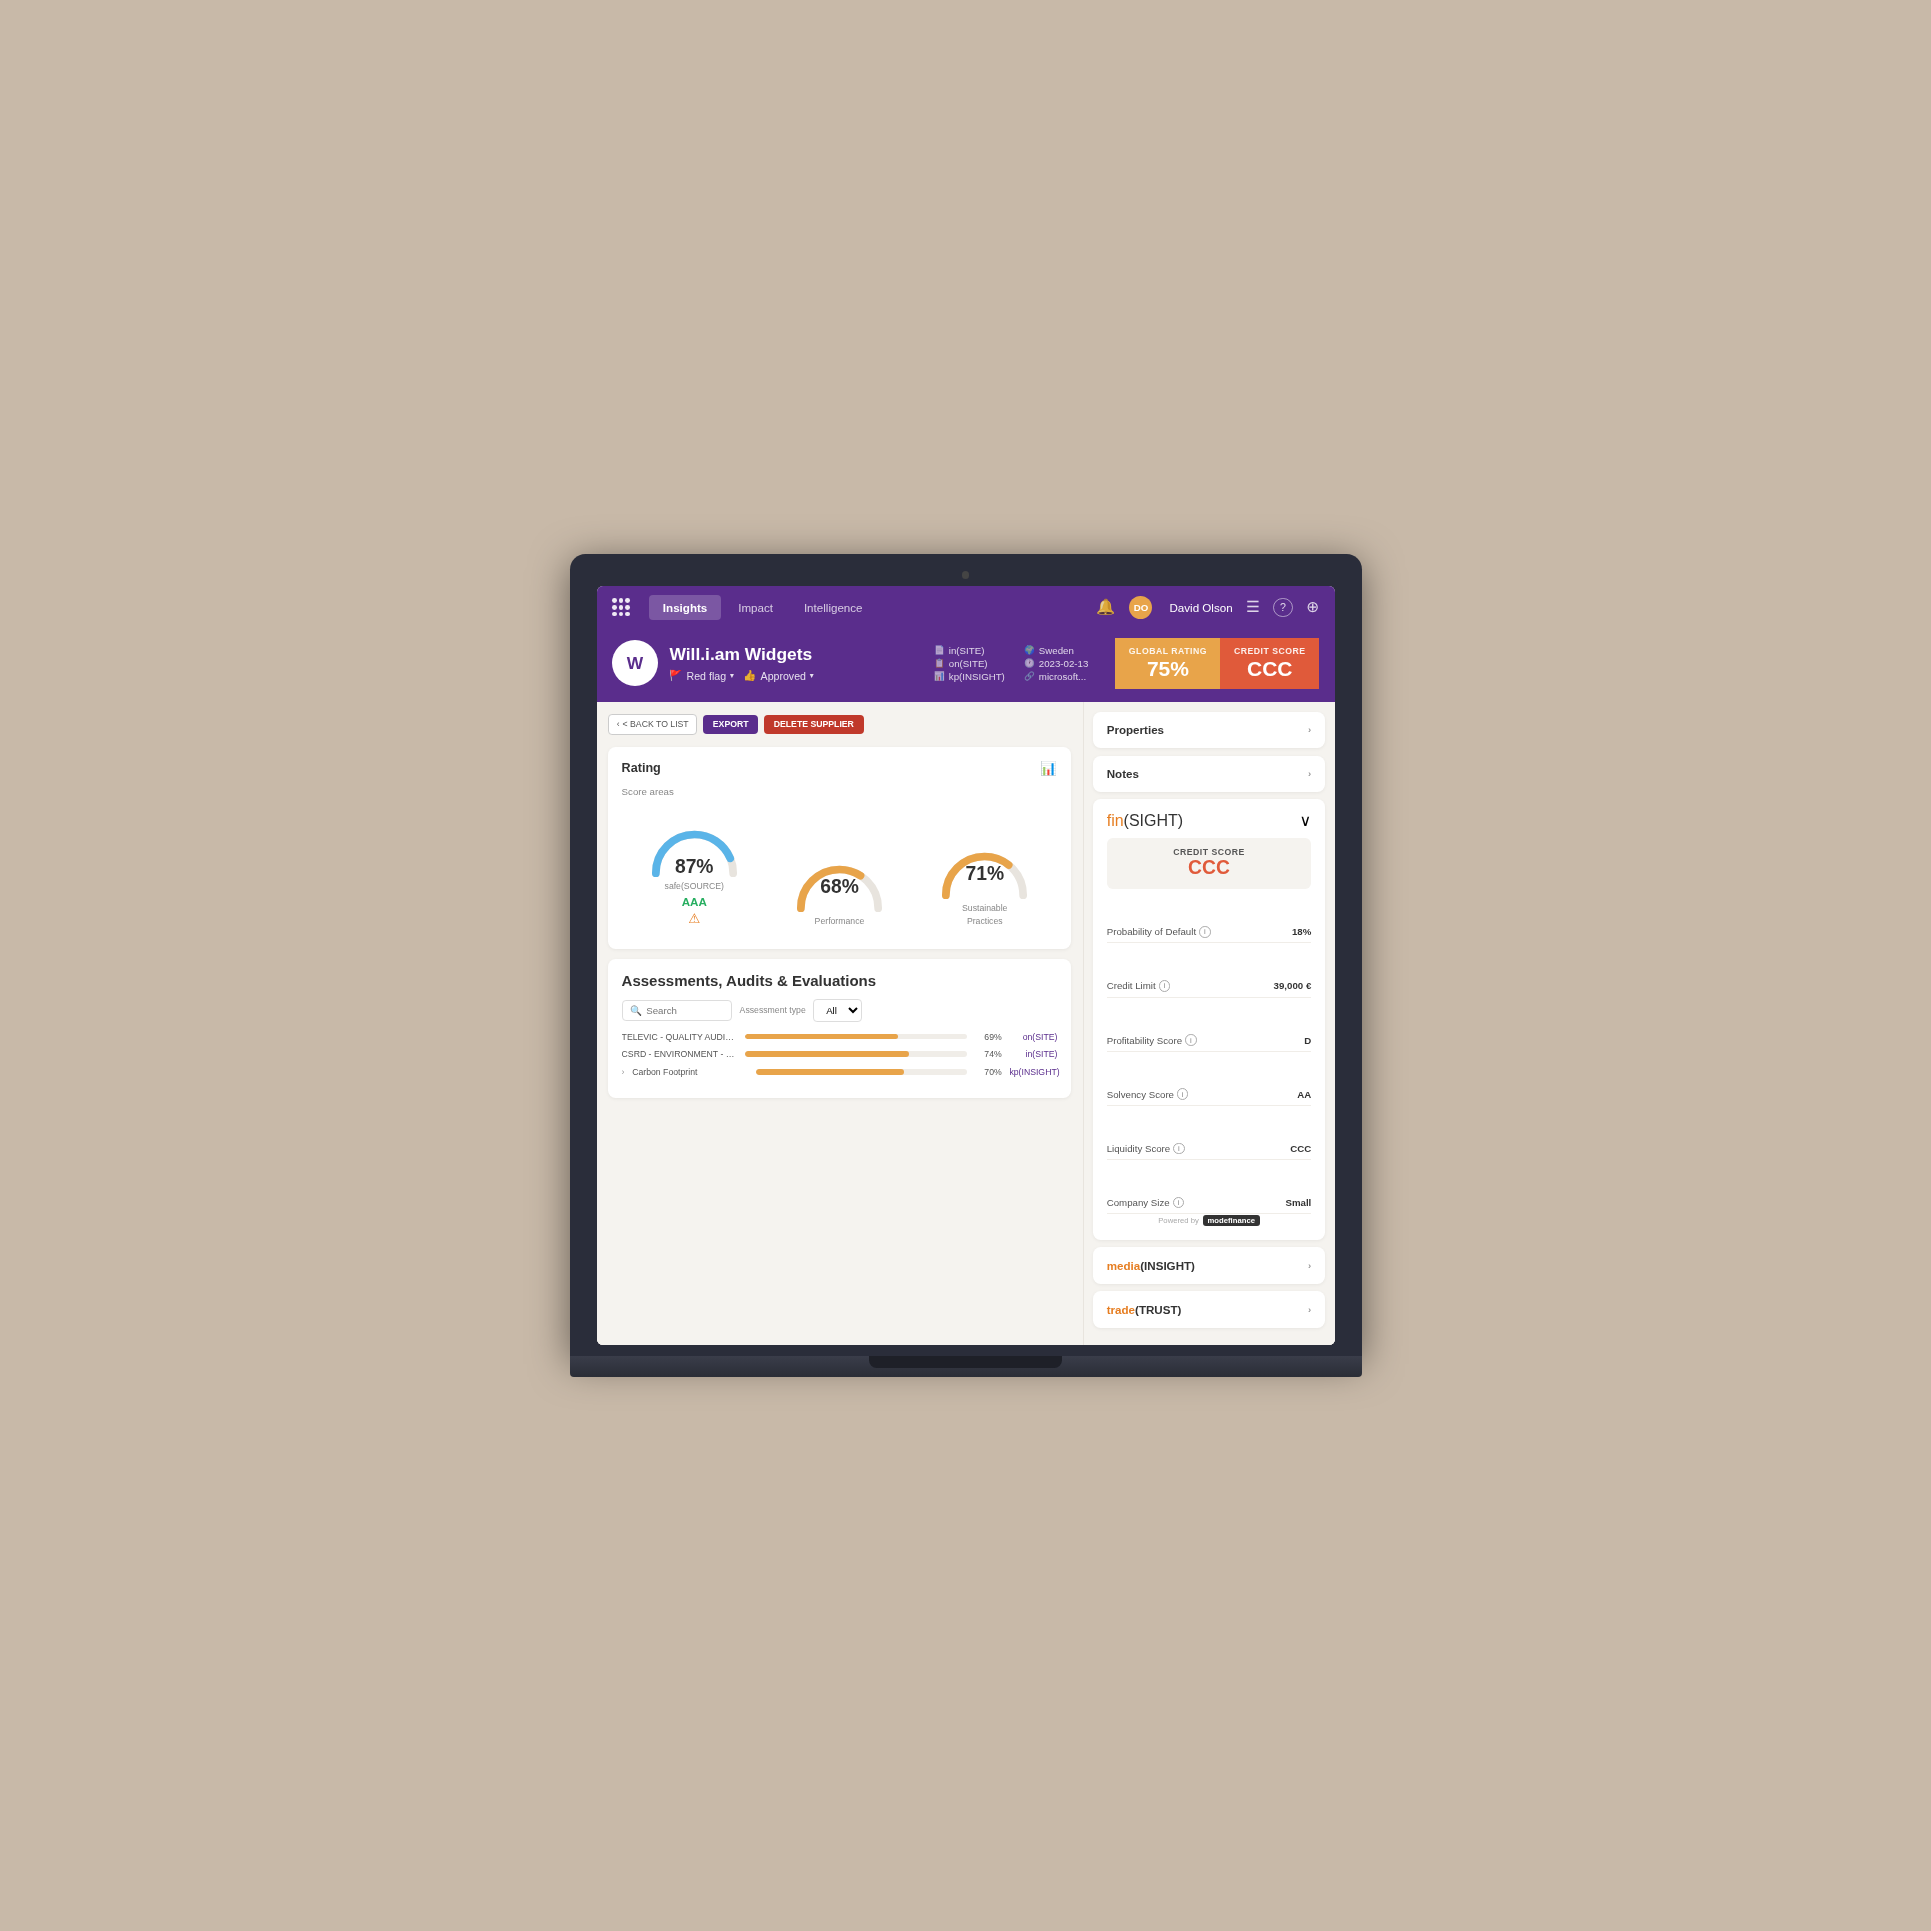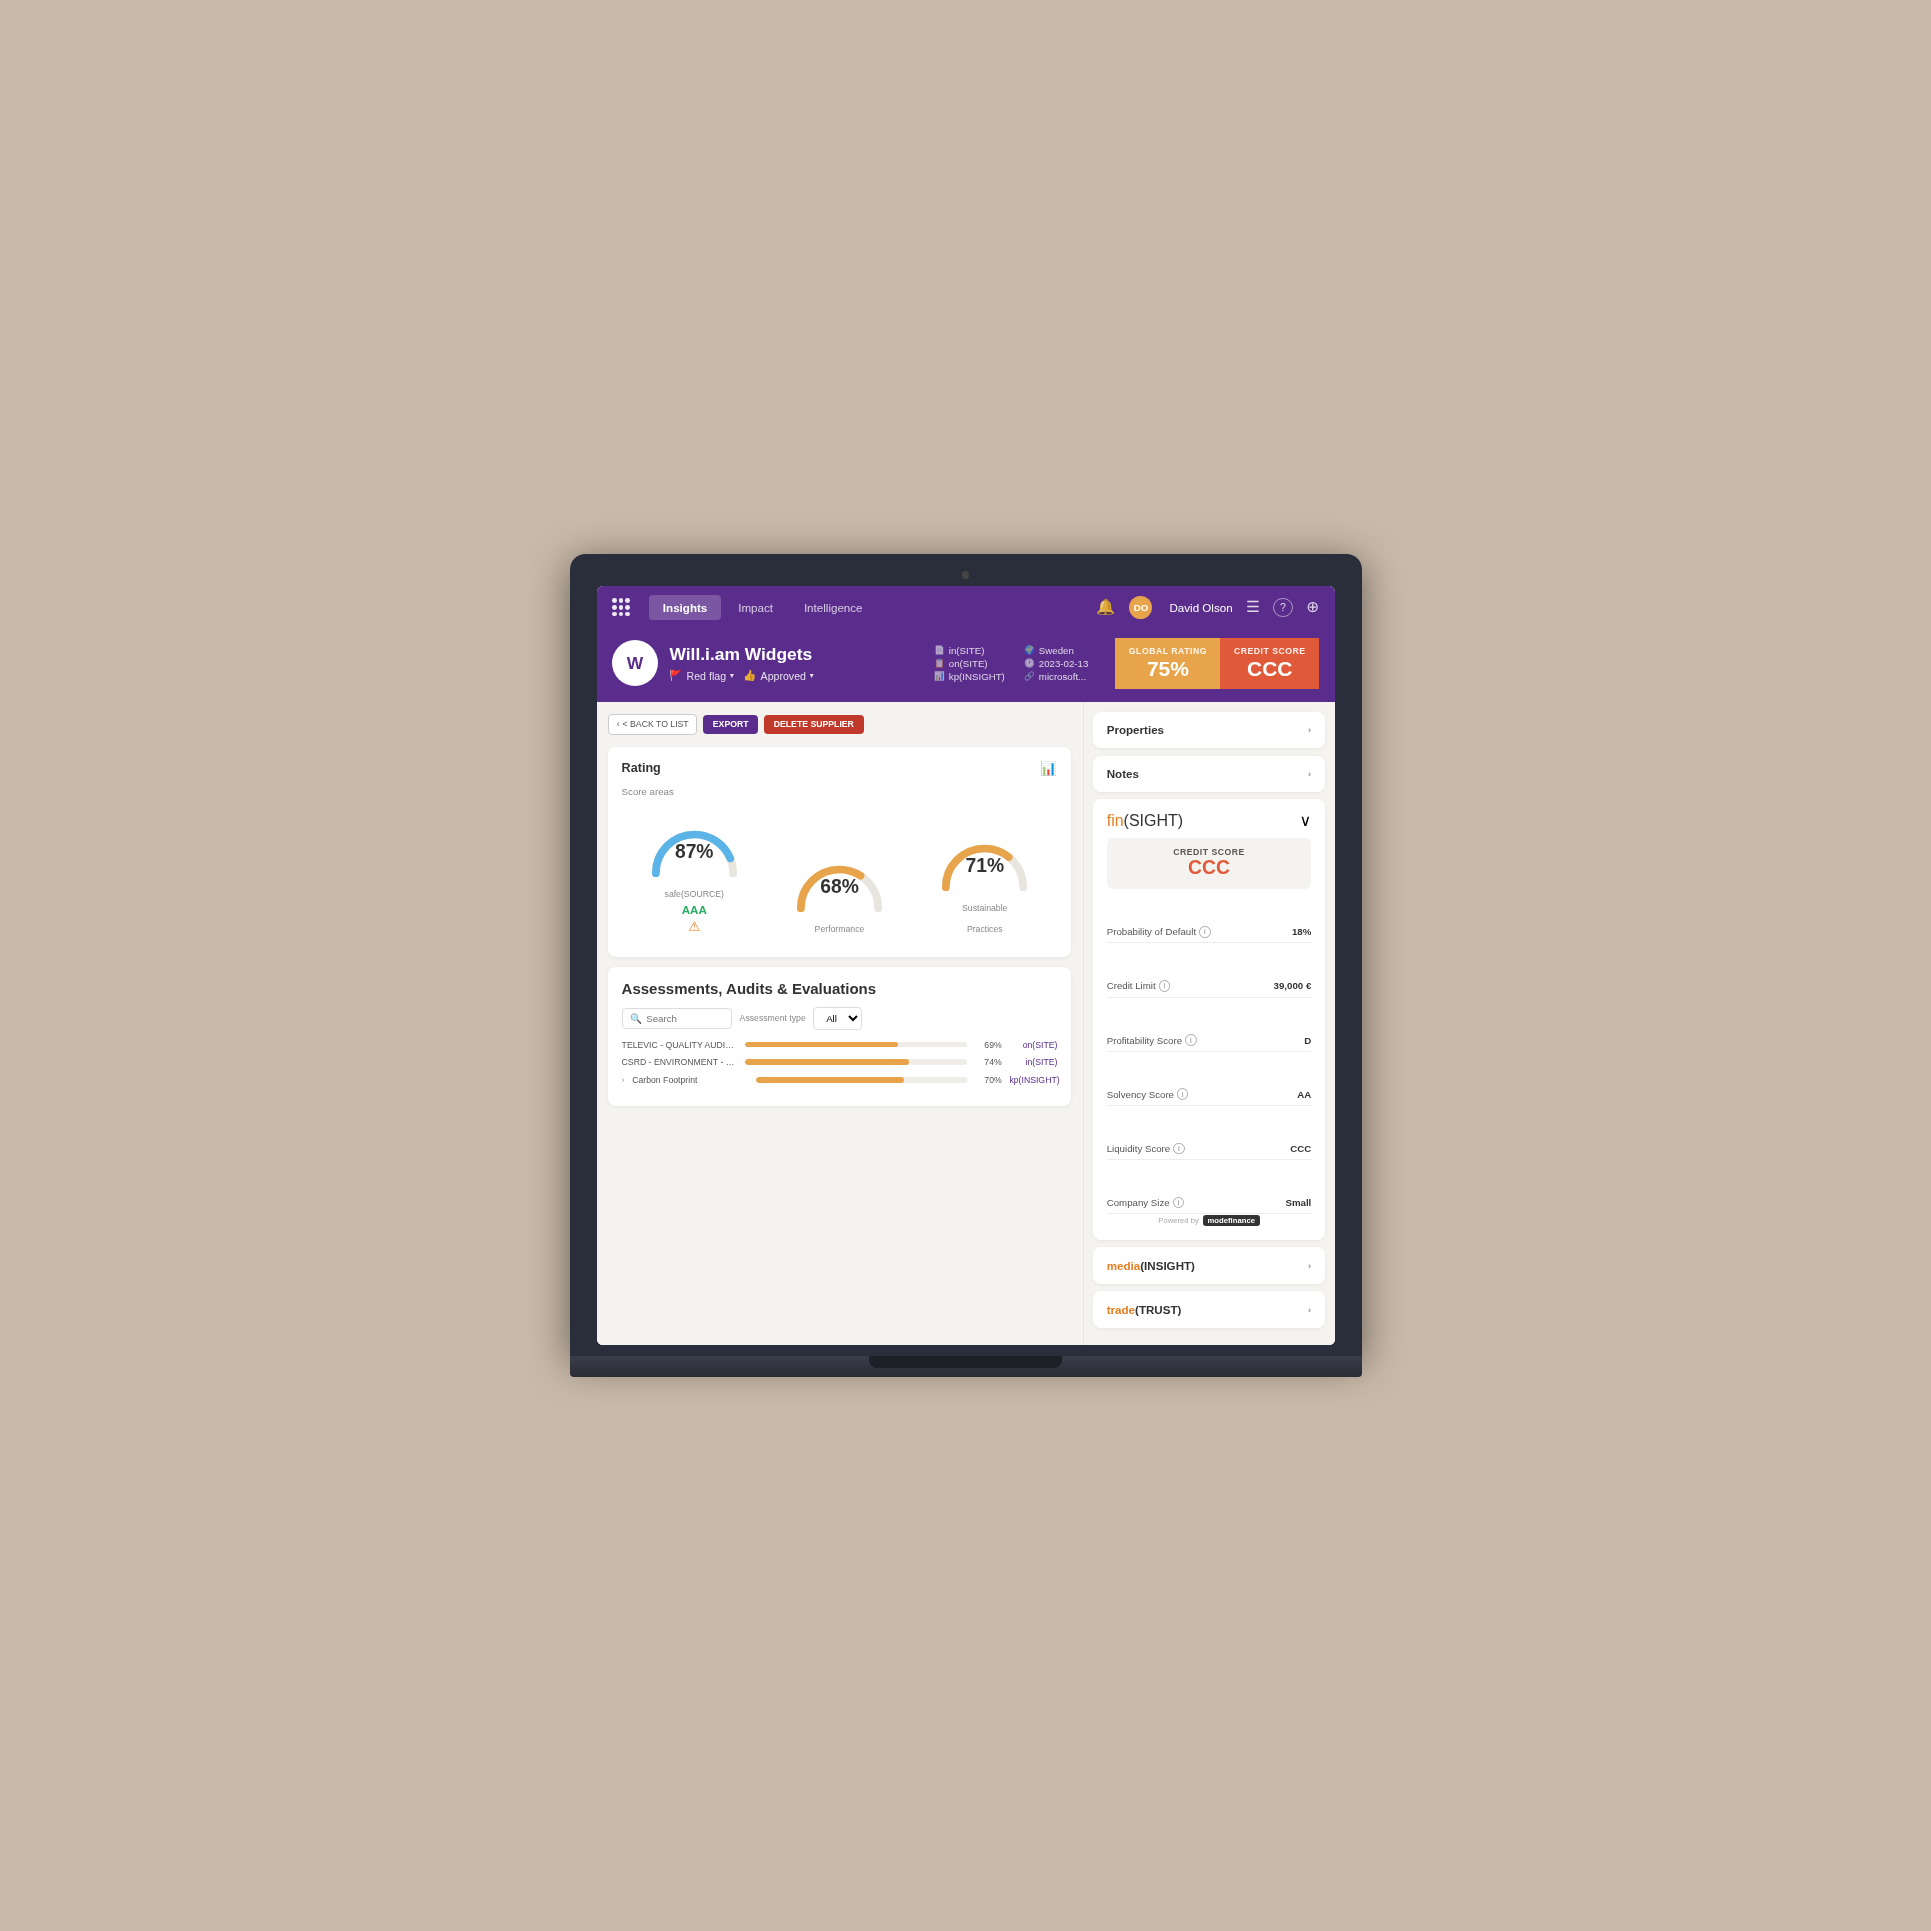--- a/index.html
+++ b/index.html
@@ -345,21 +345,21 @@
 
     .gauge-percent {
       font-size: 19.3px;
       font-weight: 700;
       color: #333;
     }
 
     .gauge-label {
       font-size: 8.7px;
       color: #888;
-      margin-top: 11px;
+      margin-top: 3px;
     }
 
     .gauge-rating {
       font-size: 11.6px;
       font-weight: 700;
       margin-top: 3.9px;
     }
 
     .gauge-rating.green { color: #27ae60; }
 
@@ -709,21 +709,21 @@
             <div class="card-subtitle">Score areas</div>
 
             <div class="gauges-row">
 
               <div class="gauge-item">
                 <div style="position:relative;width:97px;height:58px;margin:0 auto;">
                   <svg width="97" height="58" viewBox="0 0 100 60">
                     <path d="M10,55 A40,40 0 0,1 90,55" fill="none" stroke="#e8e4de" stroke-width="8" stroke-linecap="round"></path>
                     <path d="M10,55 A40,40 0 0,1 90,55" fill="none" stroke="#5ab4e8" stroke-width="8" stroke-linecap="round" stroke-dasharray="125.7" stroke-dashoffset="16"></path>
                   </svg>
-                  <div style="position:absolute;top:21px;left:50%;transform:translateX(-50%);text-align:right;">
+                  <div style="position:absolute;top:36px;left:50%;transform:translateX(-50%);text-align:right;">
                     <div class="gauge-percent">87%</div>
                   </div>
                 </div>
                 <div class="gauge-label">safe(SOURCE)</div>
                 <div class="gauge-rating green">AAA</div>
                 <div style="font-size:13.5px;color:#e67e22;margin-top:1.9px;">⚠</div>
               </div>
 
               <div class="gauge-item">
                 <div style="position:relative;width:97px;height:58px;margin:0 auto;">

